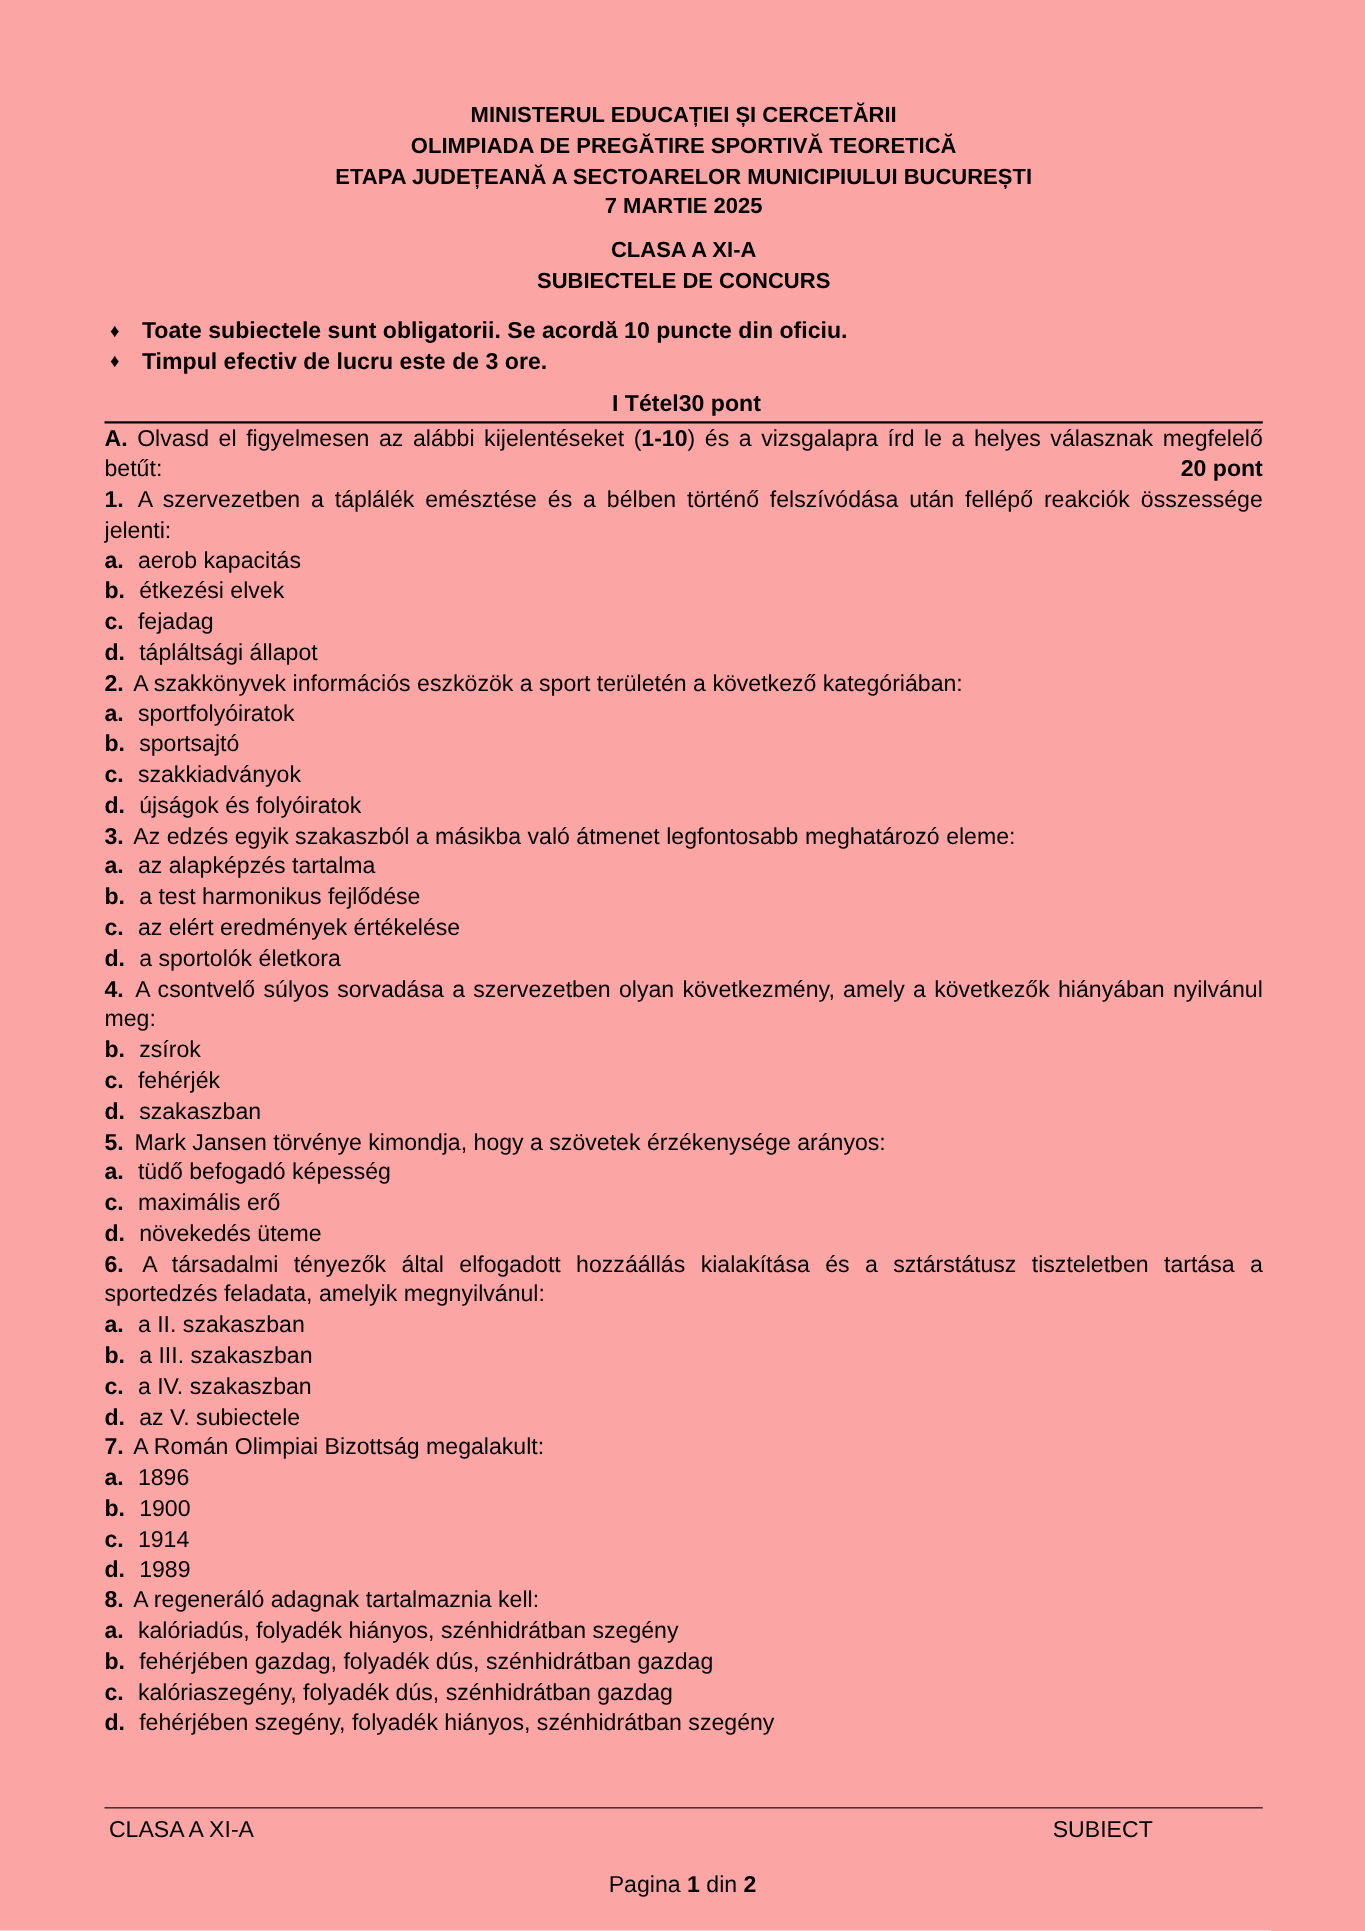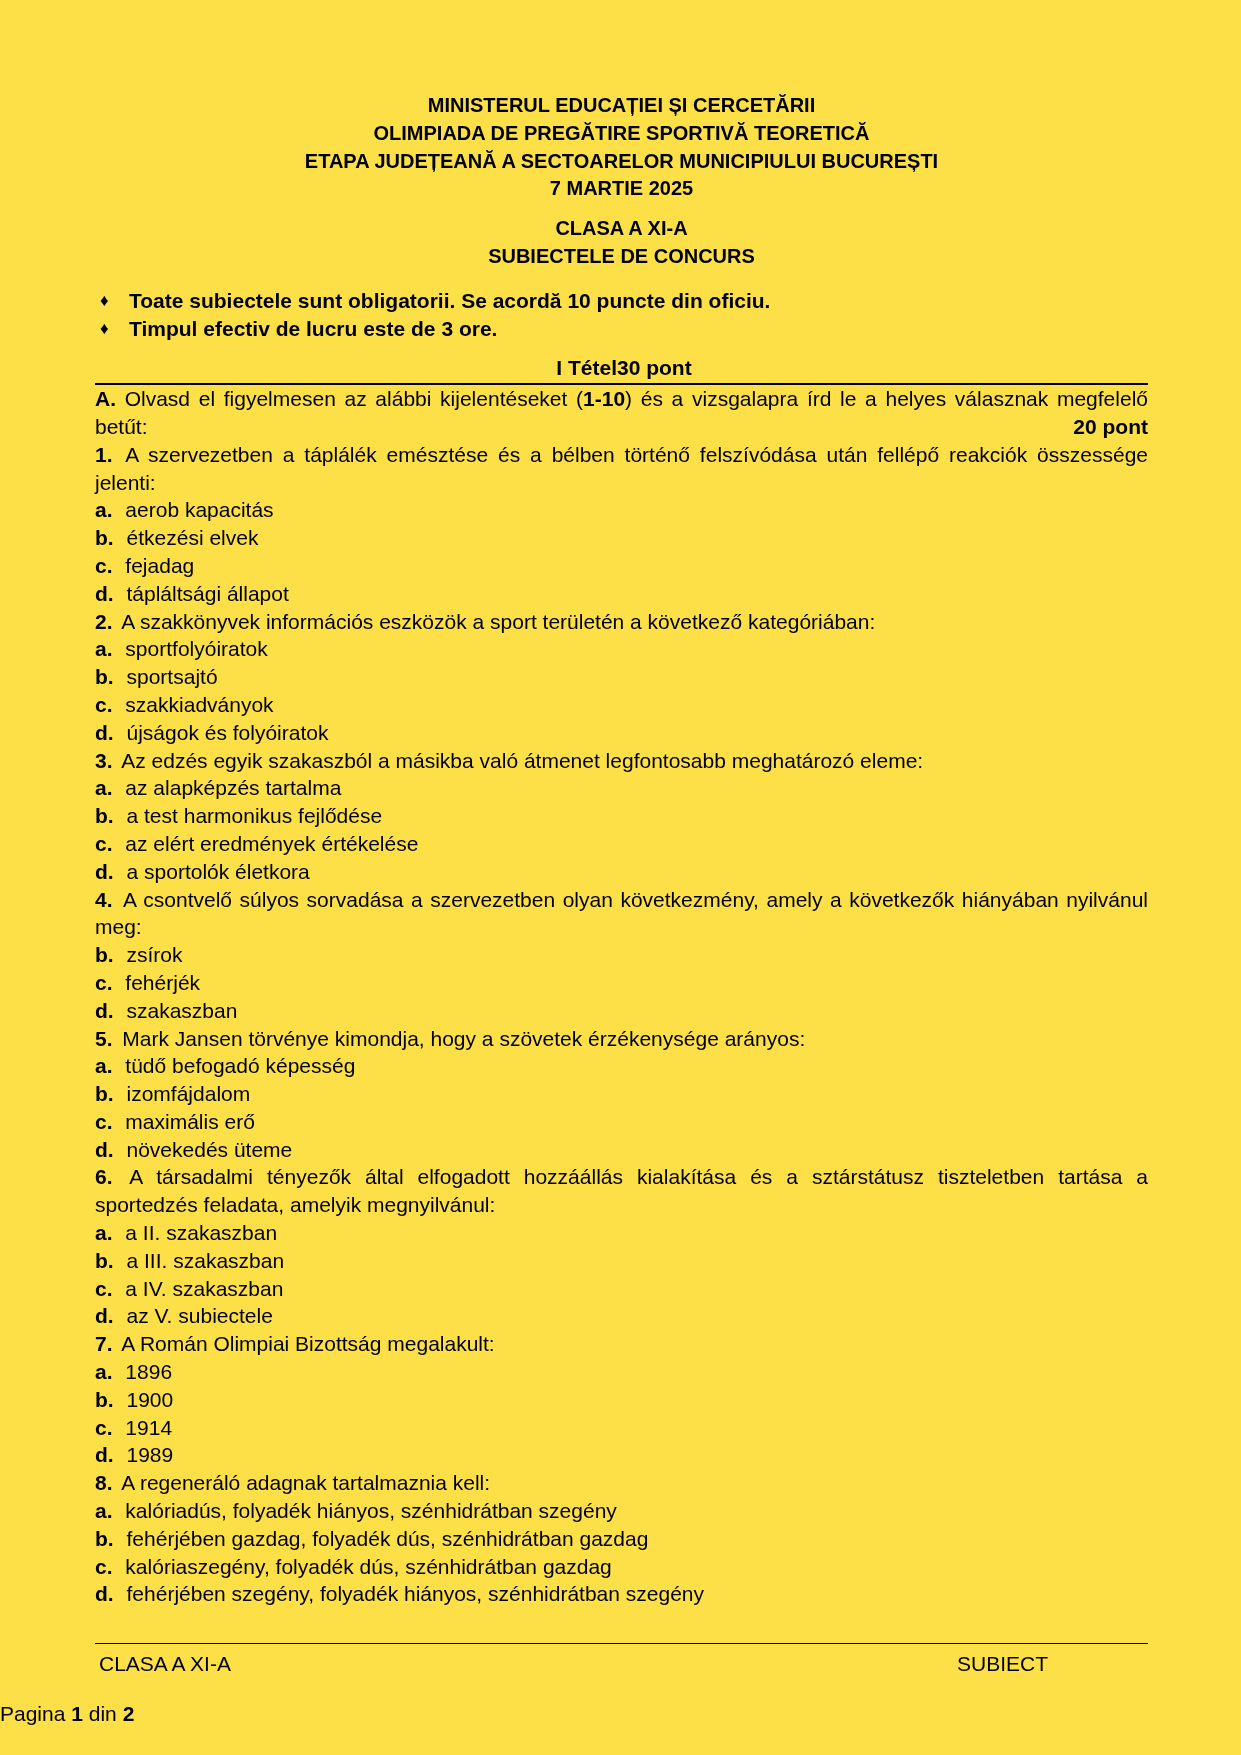--- a/index.html
+++ b/index.html
@@ -1,21 +1,21 @@
 <!DOCTYPE html>
 <html><head>
 <meta charset="utf-8">
 <style>
   * { margin: 0; padding: 0; box-sizing: border-box; }
   html, body { background: #ffffff; }
   .page {
     position: relative;
     width: 1241px;
     height: 1755px;
-    background: #fde047;
+    background: #fca5a5;
     color: #000000;
     font-family: "Liberation Sans", sans-serif;
     font-size: 21px;
     line-height: 27.8px;
     padding: 92px 93px 0 95px;
     overflow: hidden;
   }
   .doc-header { text-align: center; font-weight: bold; font-size: 20px; }
   .class-block { margin-top: 12px; }
   .notes { margin-top: 16px; font-weight: bold; }
@@ -35,21 +35,21 @@
   .qline > b { margin-right: 4px; }
   .opt > b { margin-right: 7px; }
   .footer {
     position: absolute;
     left: 95px; right: 93px; top: 1643px;
     border-top: 1px solid #000;
     display: flex;
     justify-content: space-between;
     padding: 6px 100px 0 4px;
   }
-  .pageno { position: absolute; top: 1700px; left: 0; width: 100%; text-align: left; }
+  .pageno { position: absolute; top: 1700px; left: 0; width: 100%; text-align: center; }
 </style>
 </head>
 <body>
 
 <div class="page">
 
   <div class="doc-header">
     <div>MINISTERUL EDUCAȚIEI ȘI CERCETĂRII</div>
     <div>OLIMPIADA DE PREGĂTIRE SPORTIVĂ TEORETICĂ</div>
     <div>ETAPA JUDEȚEANĂ A SECTOARELOR MUNICIPIULUI BUCUREȘTI</div>
@@ -108,21 +108,20 @@
     <div>
       <p class="qline"><b>4.</b> <span>A csontvelő súlyos sorvadása a szervezetben olyan következmény, amely a következők hiányában nyilvánul meg:</span></p>
       <p class="opt"><b>b.</b> <span>zsírok</span></p>
       <p class="opt"><b>c.</b> <span>fehérjék</span></p>
       <p class="opt"><b>d.</b> <span>szakaszban</span></p>
     </div>
 
     <div>
       <p class="qline"><b>5.</b> <span>Mark Jansen törvénye kimondja, hogy a szövetek érzékenysége arányos:</span></p>
       <p class="opt"><b>a.</b> <span>tüdő befogadó képesség</span></p>
-      <p class="opt"><b>b.</b> <span>izomfájdalom</span></p>
       <p class="opt"><b>c.</b> <span>maximális erő</span></p>
       <p class="opt"><b>d.</b> <span>növekedés üteme</span></p>
     </div>
 
     <div>
       <p class="qline"><b>6.</b> <span>A társadalmi tényezők által elfogadott hozzáállás kialakítása és a sztárstátusz tiszteletben tartása a sportedzés feladata, amelyik megnyilvánul:</span></p>
       <p class="opt"><b>a.</b> <span>a II. szakaszban</span></p>
       <p class="opt"><b>b.</b> <span>a III. szakaszban</span></p>
       <p class="opt"><b>c.</b> <span>a IV. szakaszban</span></p>
       <p class="opt"><b>d.</b> <span>az V. subiectele</span></p>

